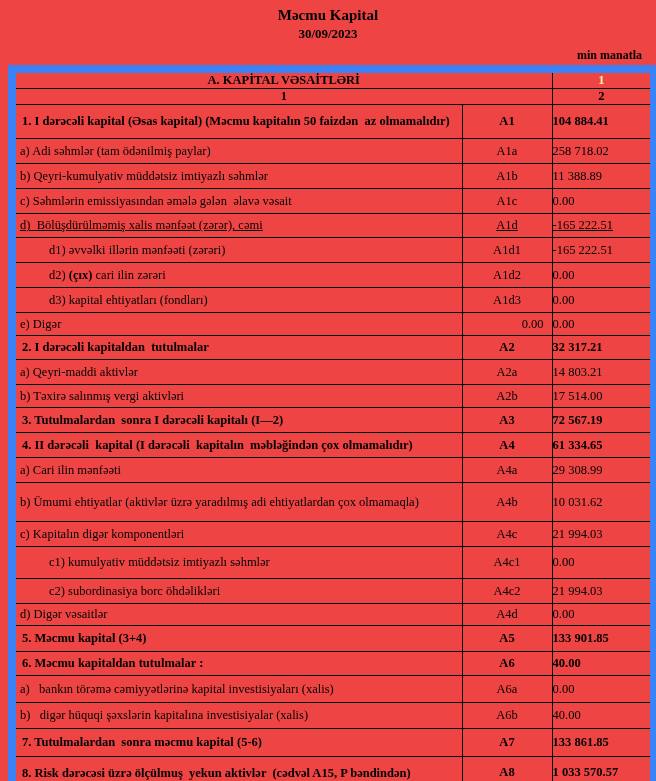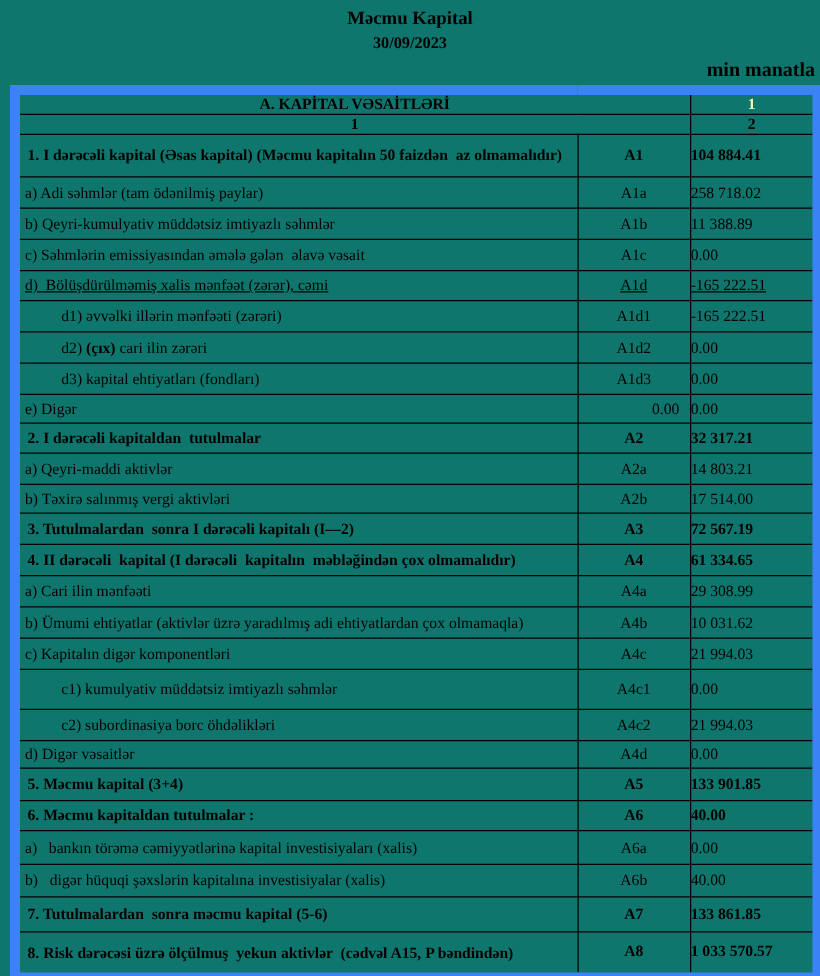--- a/index.html
+++ b/index.html
@@ -3,30 +3,30 @@
 <meta charset="utf-8">
 <style>
   html, body { margin: 0; padding: 0; background: #ffffff; }
   .page {
     width: 656px;
     height: 781px;
     font-family: "Liberation Serif", serif;
     color: #000;
     box-sizing: border-box;
     padding-top: 6px;
-    background: #0f766e;
+    background: #ef4444;
   }
   .title-block { text-align: center; }
   .report-title { font-weight: bold; font-size: 15px; line-height: 19px; }
   .report-date  { font-weight: bold; font-size: 13px; line-height: 17px; }
   .unit-note {
     text-align: right;
     font-weight: bold;
-    font-size: 16px;
-    padding-right: 4px;
+    font-size: 12px;
+    padding-right: 14px;
     margin-top: 6px;
     margin-bottom: 2px;
   }
   table.cap {
     border-collapse: collapse;
     margin-left: 8px;
     width: 642px;
     table-layout: fixed;
   }
   table.cap td {
@@ -154,21 +154,21 @@
         <tr class="bold" style="height: 25px;">
       <td class="label ind0"><span class="b">4. II dərəcəli  kapital</span><span> (I dərəcəli  kapitalın  məbləğindən çox olmamalıdır)</span></td>
       <td class="code">A4</td>
       <td class="value">61 334.65</td>
     </tr>
         <tr style="height: 25px;">
       <td class="label ind1"><span>a) Cari ilin mənfəəti</span></td>
       <td class="code">A4a</td>
       <td class="value">29 308.99</td>
     </tr>
-        <tr style="height: 25px;">
+        <tr style="height: 39px;">
       <td class="label ind1"><span>b) Ümumi ehtiyatlar (aktivlər üzrə yaradılmış adi ehtiyatlardan çox olmamaqla)</span></td>
       <td class="code">A4b</td>
       <td class="value">10 031.62</td>
     </tr>
         <tr style="height: 25px;">
       <td class="label ind1"><span>c) Kapitalın digər komponentləri</span></td>
       <td class="code">A4c</td>
       <td class="value">21 994.03</td>
     </tr>
         <tr style="height: 32px;">

